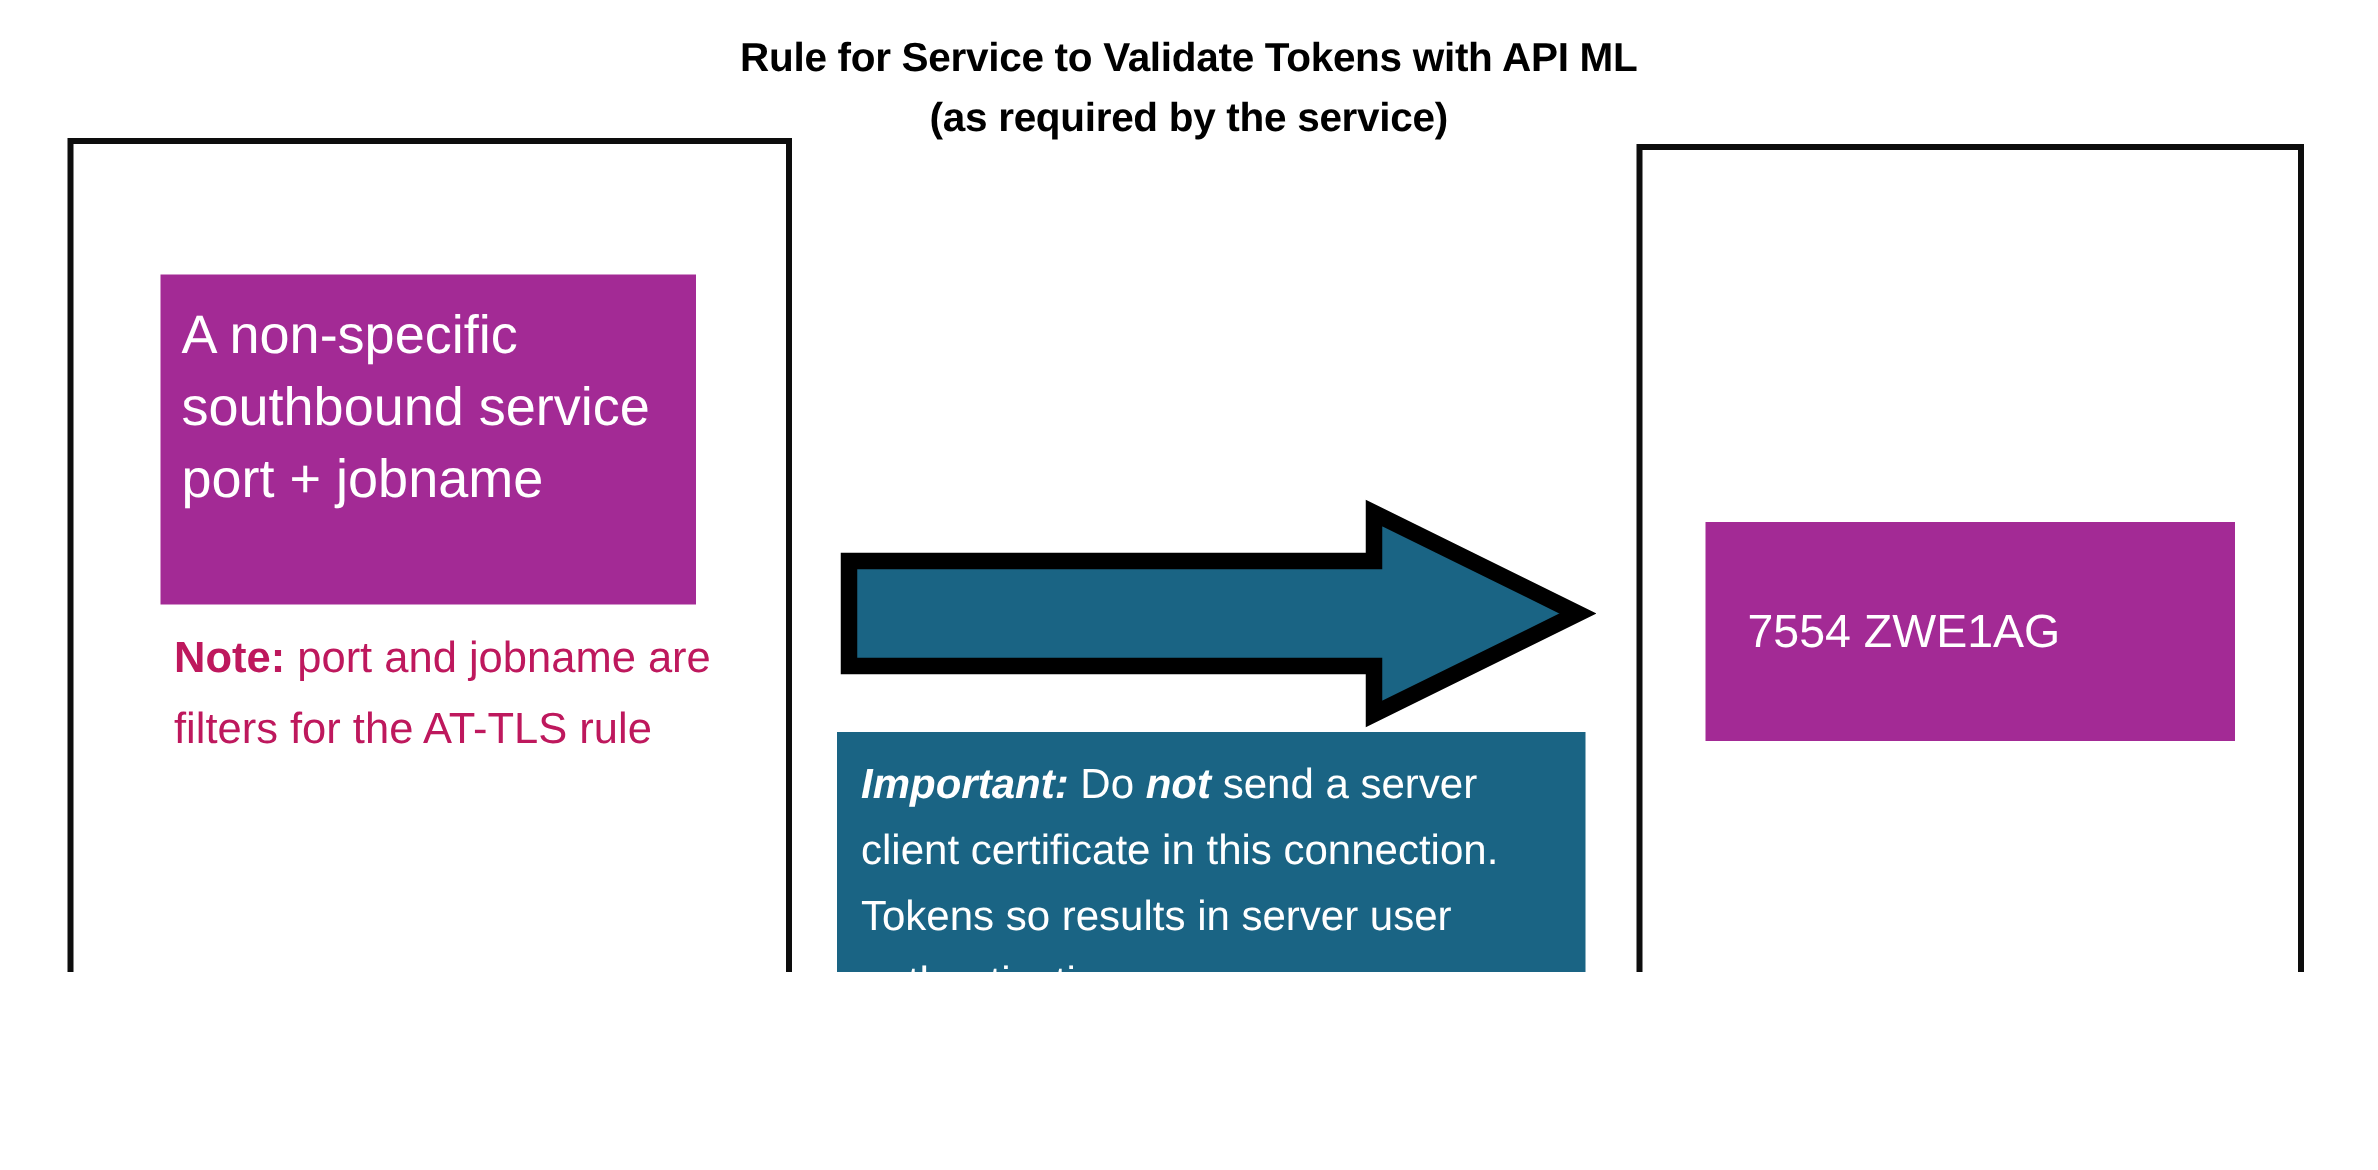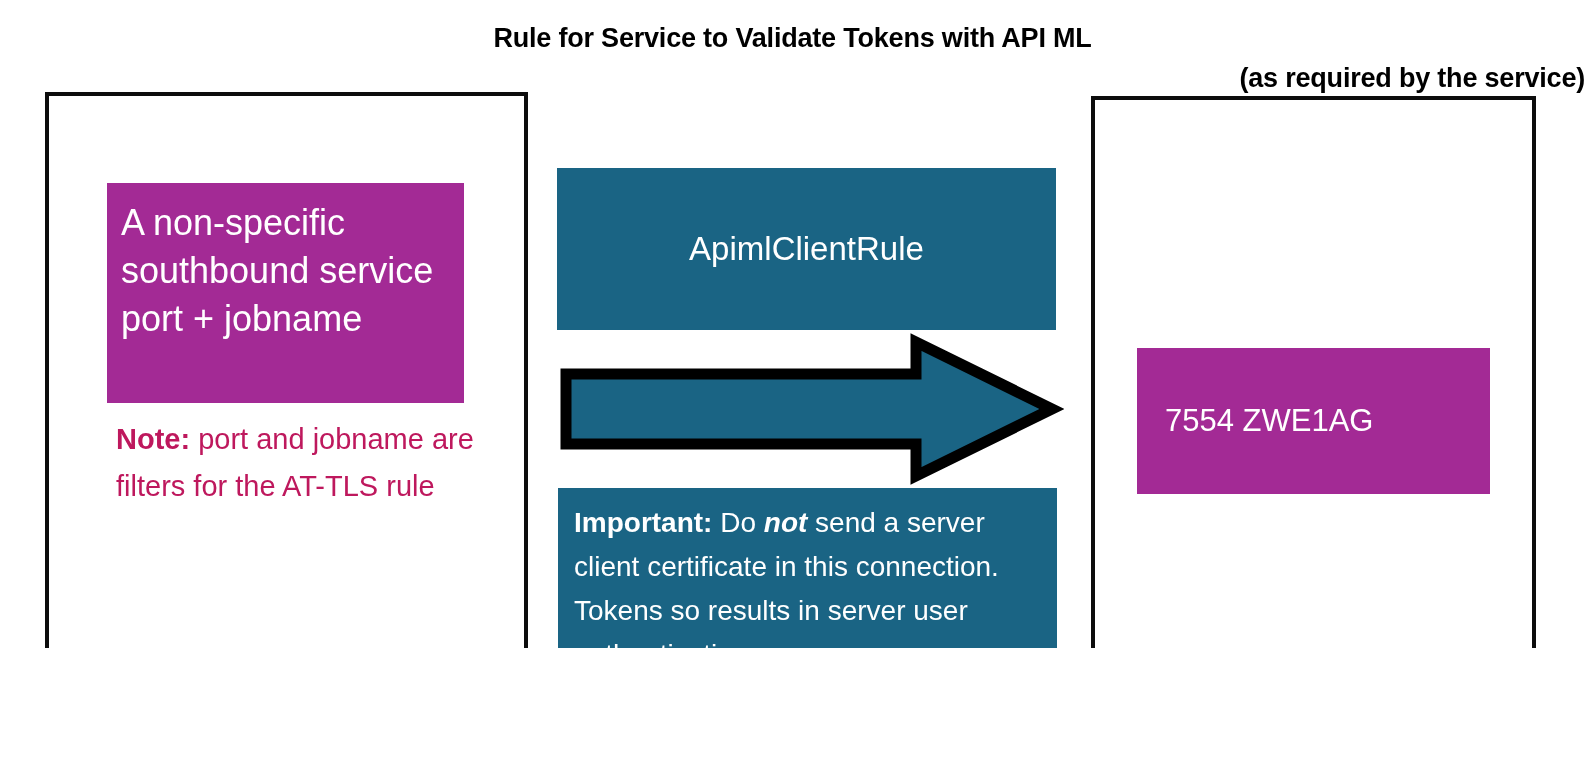--- a/index.html
+++ b/index.html
@@ -25,21 +25,21 @@
     left: 0;
     top: 18px;
     width: 1585px;
     text-align: center;
     font-weight: bold;
     font-size: 27px;
     line-height: 40px;
     color: #000000;
     letter-spacing: -0.2px;
   }
-  .title-line2 { display: block; text-align: right; }
+  .title-line2 { display: block; }
 
   
   .panel {
     position: absolute;
     background: #ffffff;
     border: 4px solid #0d0d0d;
     box-sizing: border-box;
   }
   #panel-left  { left: 45px;   top: 92px; width: 483px; height: 651px; }
   #panel-right { left: 1091px; top: 96px; width: 445px; height: 653px; }
@@ -77,21 +77,21 @@
     font-size: 33px;
     line-height: 40px;
   }
 
   #block-important {
     left: 558px; top: 488px; width: 499px; height: 245px;
     padding: 13px 16px 0 16px;
     font-size: 28px;
     line-height: 44px;
   }
-  #block-important b  { font-weight: bold; }
+  #block-important b  { font-weight: bold; font-style: italic; }
   #block-important i  { font-weight: bold; font-style: italic; }
 
   #block-port {
     left: 1137px; top: 348px; width: 353px; height: 146px;
     display: flex;
     align-items: center;
     padding-left: 28px;
     font-size: 31px;
     line-height: 40px;
   }
@@ -120,23 +120,20 @@
   <div class="panel" id="panel-right"></div>
 
   <div class="block block-purple" id="block-southbound">
     <span>A non-specific southbound service port + jobname</span>
   </div>
 
   <div id="note-text">
     <b>Note:</b><span> port and jobname are filters for the AT-TLS rule</span>
   </div>
 
-  <div class="block block-teal" id="block-rulename">
-    <span>ApimlClientRule</span>
-  </div>
 
   <svg id="arrow-svg" viewBox="0 0 512 158" preserveAspectRatio="none">
     <polygon points="14,44 364,44 364,12 500,79 364,146 364,114 14,114" fill="#1a6484" stroke="#000000" stroke-width="11" stroke-linejoin="miter" vector-effect="non-scaling-stroke"></polygon>
   </svg>
 
   <div class="block block-teal" id="block-important">
     <b>Important:</b><span> Do </span><i>not</i><span> send a server client certificate in this connection. Tokens so results in server user authentication.</span>
   </div>
 
   <div class="block block-purple" id="block-port">

